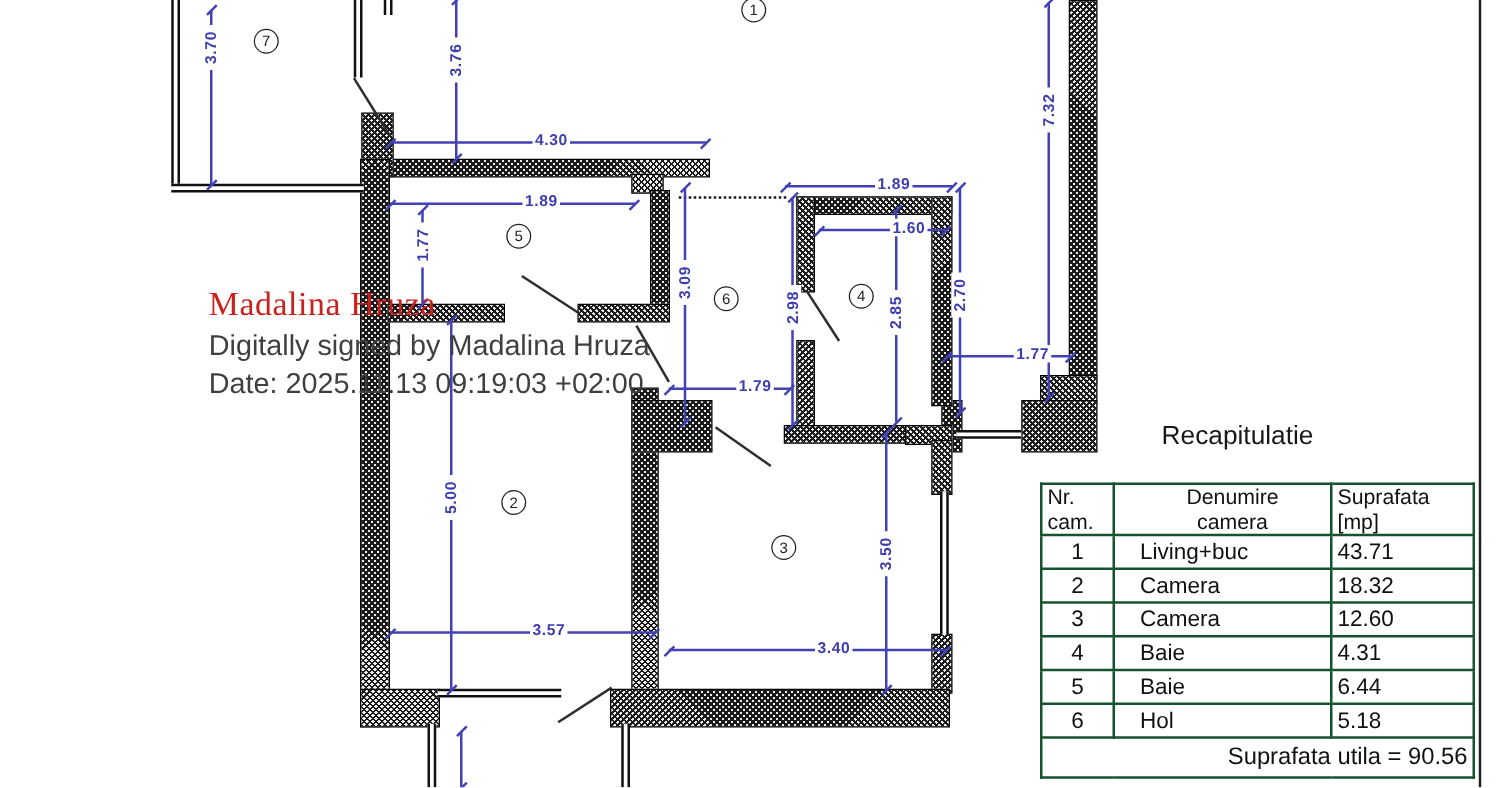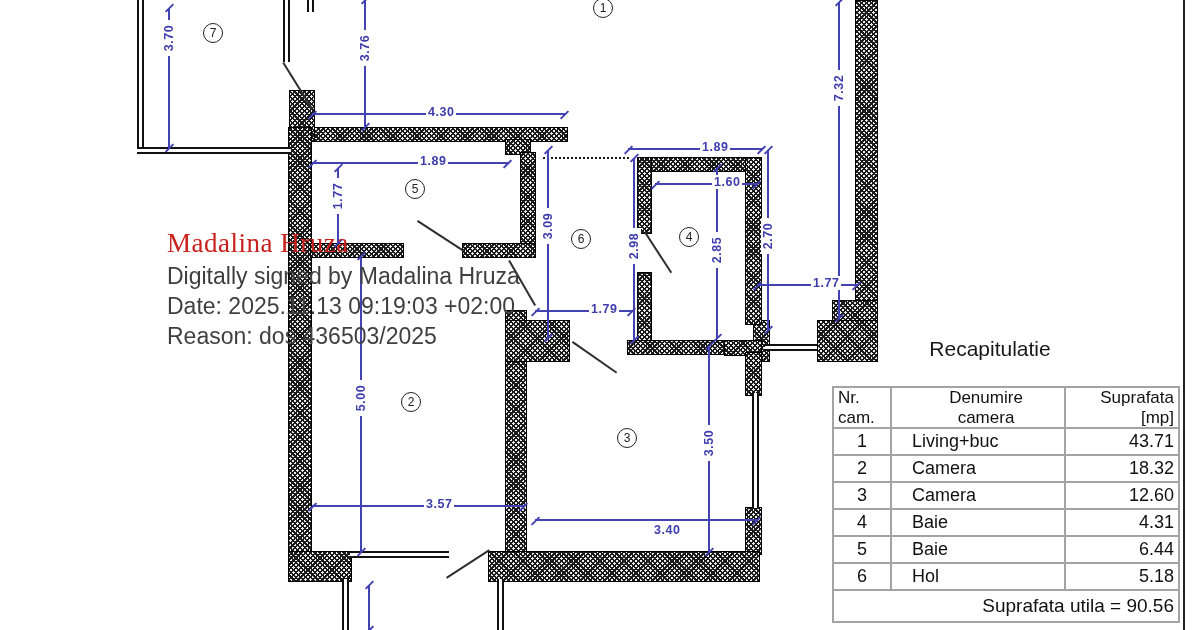--- a/index.html
+++ b/index.html
@@ -30,25 +30,25 @@
         background:#fff;color:#222;font-size:12px;display:flex;align-items:center;justify-content:center;z-index:4;}
   
   #sig{position:absolute;left:167px;top:228px;z-index:6;line-height:1.18;}
   #sig .sname{font-size:27px;letter-spacing:.5px;font-family:Liberation Serif, serif;}
   #sig .sline{font-size:23px;margin-top:3px;}
   
   #recap-title{position:absolute;left:905px;top:337px;width:170px;text-align:center;
         font-size:21px;color:#181818;z-index:2;}
   #recap{position:absolute;left:832px;top:386px;border-collapse:collapse;z-index:2;
         font-size:18px;color:#111;}
-  #recap th,#recap td{border:2px solid #a3a3a3;padding:0 4px;height:25px;}
+  #recap th,#recap td{border:2px solid #14532d;padding:0 4px;height:25px;}
   #recap th{font-weight:normal;font-size:17px;line-height:1.15;}
   #recap .c-nr{width:48px;text-align:center;}
   #recap .c-name{width:148px;text-align:left;padding-left:20px;}
-  #recap .c-area{width:104px;text-align:right;}
+  #recap .c-area{width:104px;text-align:left;}
   #recap th.c-nr{text-align:left;padding-left:4px;}
   #recap .foot td{text-align:right;font-size:19px;height:30px;}
   #sheet-border{position:absolute;left:1183px;top:0;width:2px;height:630px;background:#222;}
 </style>
 </head>
 <body>
 
 <div id="page">
 
   <div class="wall" style="left:855px;top:0;width:21px;height:305px;"></div>
@@ -113,21 +113,21 @@
   <div class="dimv" style="left:708px;top:346px;height:206px;"></div>
   <div class="dimv" style="left:368px;top:585px;height:45px;border-left-width:2px;"></div>
 
   <div class="dlab" style="left:398px;top:105px;">4.30</div>
   <div class="dlab" style="left:390px;top:154px;">1.89</div>
   <div class="dlab" style="left:672px;top:140px;">1.89</div>
   <div class="dlab" style="left:684px;top:175px;">1.60</div>
   <div class="dlab" style="left:783px;top:276px;">1.77</div>
   <div class="dlab" style="left:561px;top:302px;">1.79</div>
   <div class="dlab" style="left:396px;top:497px;">3.57</div>
-  <div class="dlab" style="left:624px;top:523px;">3.40</div>
+  <div class="dlab" style="left:624px;top:511px;">3.40</div>
   <div class="dlabv" style="left:151px;top:31px;">3.70</div>
   <div class="dlabv" style="left:347px;top:41px;">3.76</div>
   <div class="dlabv" style="left:320px;top:189px;">1.77</div>
   <div class="dlabv" style="left:530px;top:219px;">3.09</div>
   <div class="dlabv" style="left:616px;top:239px;">2.98</div>
   <div class="dlabv" style="left:699px;top:243px;">2.85</div>
   <div class="dlabv" style="left:750px;top:229px;">2.70</div>
   <div class="dlabv" style="left:821px;top:81px;">7.32</div>
   <div class="dlabv" style="left:343px;top:391px;">5.00</div>
   <div class="dlabv" style="left:691px;top:436px;">3.50</div>
@@ -137,21 +137,20 @@
   <div class="room" style="left:405px;top:179px;">5</div>
   <div class="room" style="left:571px;top:229px;">6</div>
   <div class="room" style="left:679px;top:227px;">4</div>
   <div class="room" style="left:401px;top:392px;">2</div>
   <div class="room" style="left:617px;top:428px;">3</div>
 
   <div id="sig">
     <div class="sname" style="color:#c9211e;">Madalina Hruza</div>
     <div class="sline" style="color:#3f3f3f;">Digitally signed by Madalina Hruza</div>
     <div class="sline" style="color:#3f3f3f;">Date: 2025.11.13 09:19:03 +02:00</div>
-    <div class="sline" style="color:#3f3f3f;">Reason: dos 436503/2025</div>
   </div>
 
   <div id="recap-title">Recapitulatie</div>
   <table id="recap">
     <tbody>
         <tr>
       <th class="c-nr">
         <div>Nr.</div>
         <div>cam.</div>
       </th>

